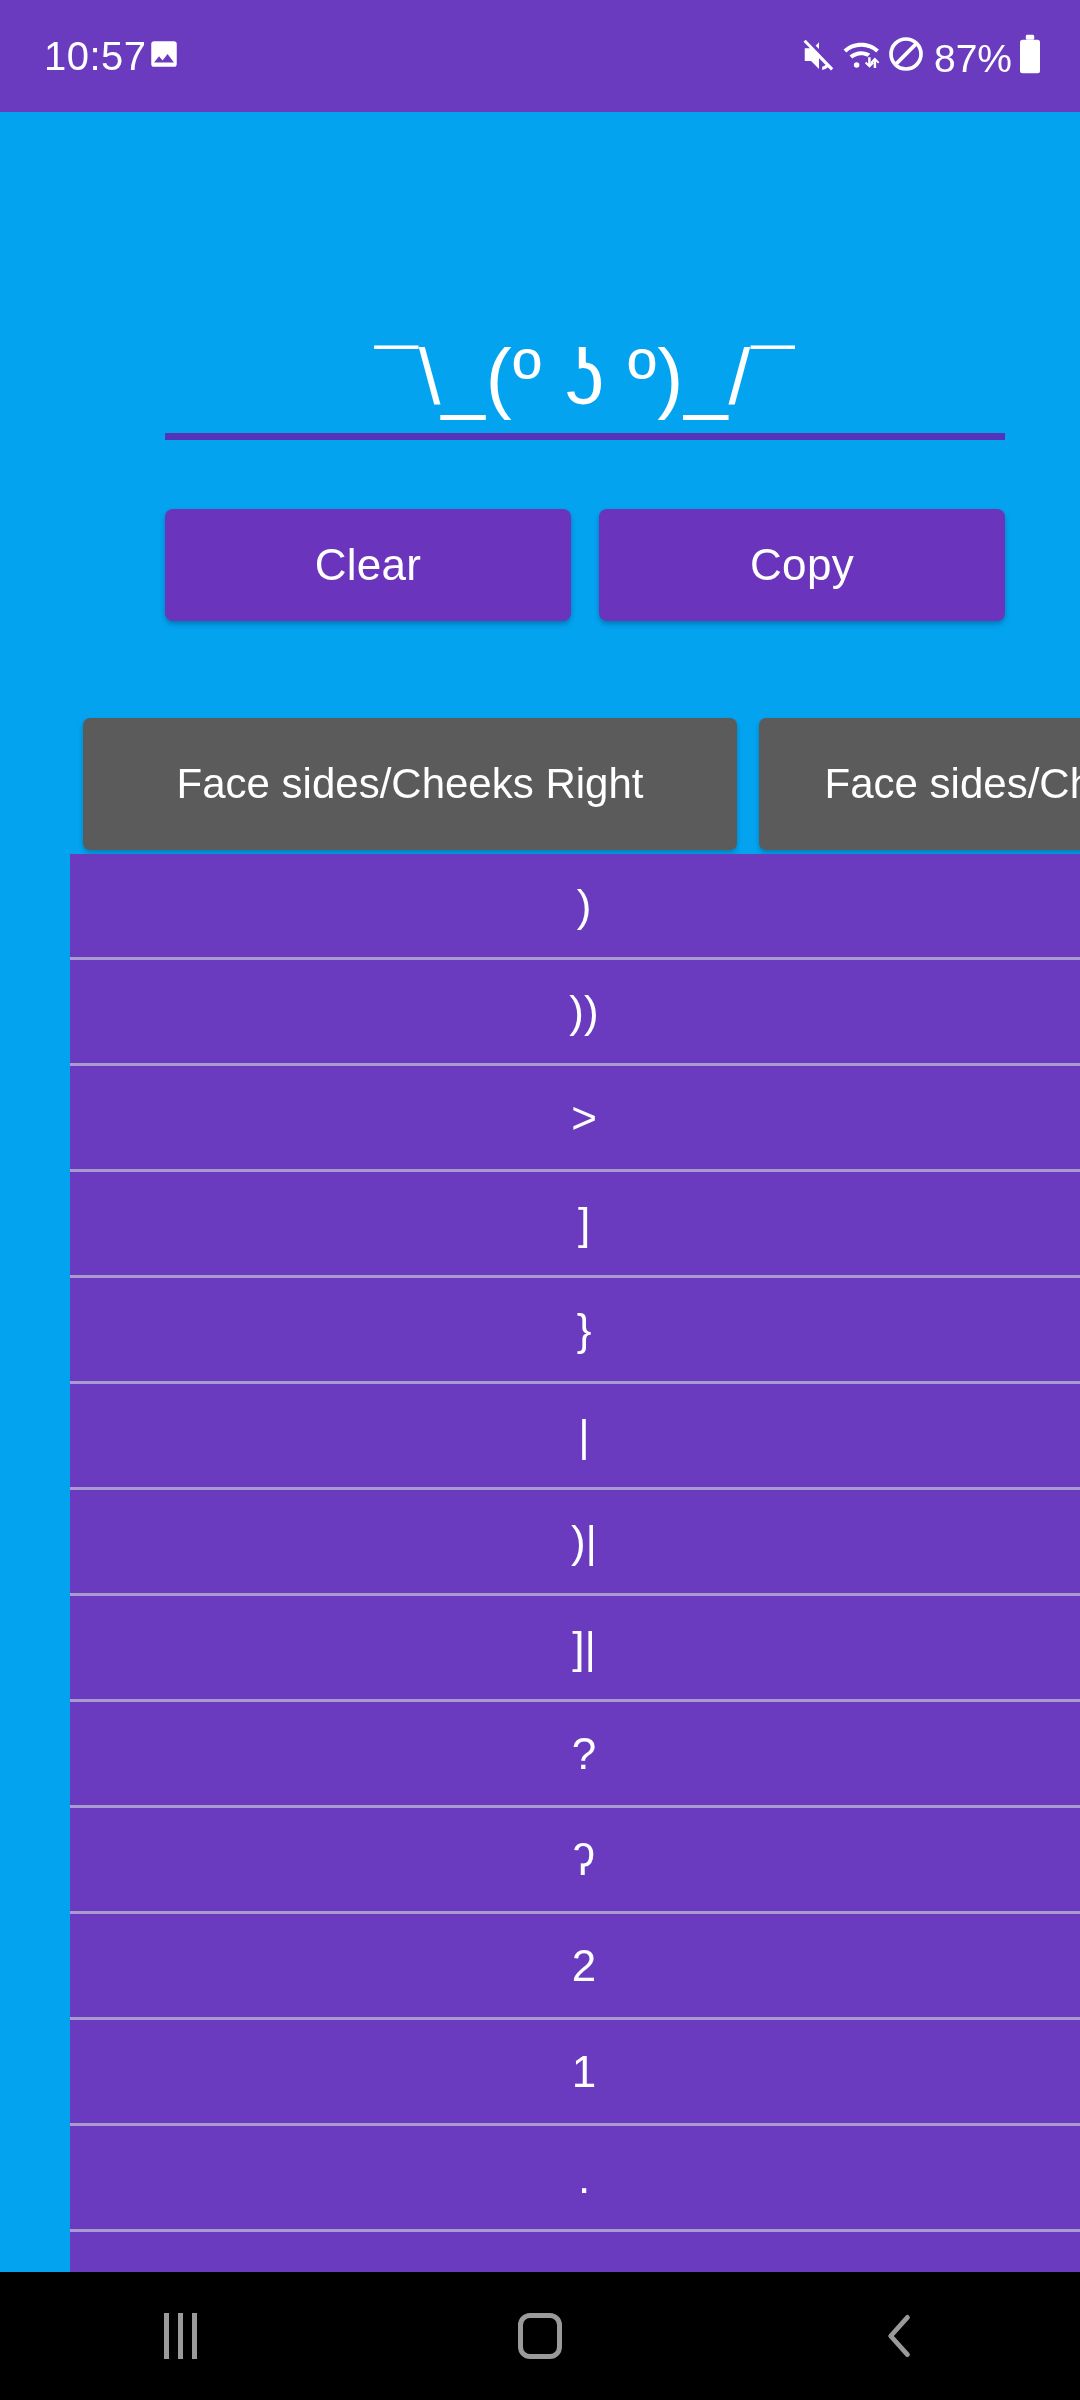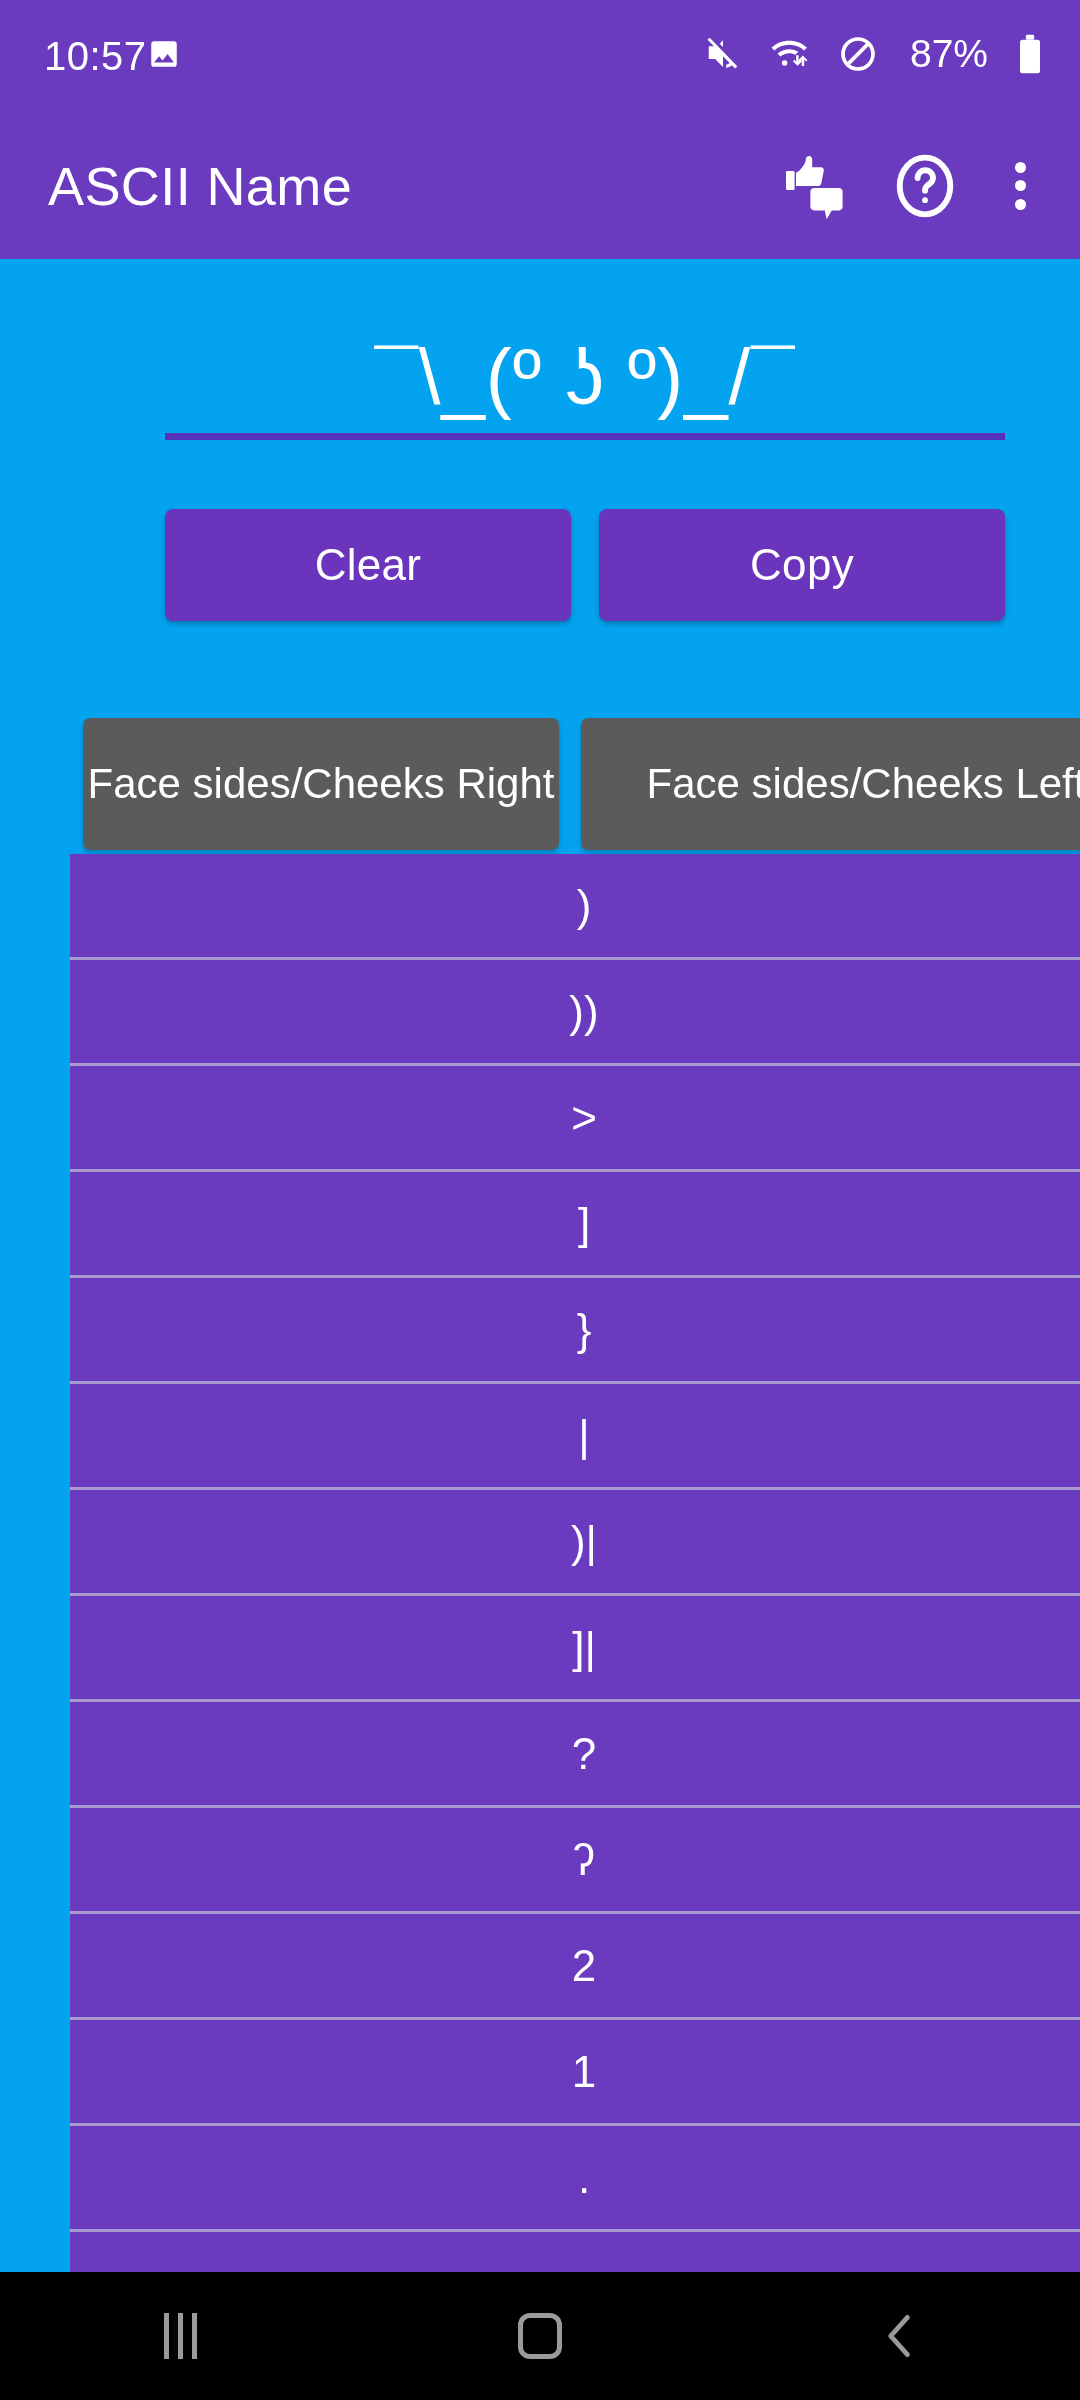--- a/index.html
+++ b/index.html
@@ -41,22 +41,22 @@
     gap: 0;
   }
   .status-time {
     color: #FFFFFF;
     font-size: 40px;
     letter-spacing: 0.5px;
     line-height: 1;
   }
   .status-right {
     display: flex;
-    align-items: flex-start;
-    gap: 28px;
+    align-items: flex-end;
+    gap: 4px;
   }
   .status-pct {
     color: #FFFFFF;
     font-size: 39px;
     line-height: 1;
     margin-left: 4px;
   }
   .sicon { display: block; }
 
   
@@ -180,21 +180,21 @@
     justify-content: center;
     color: #FFFFFF;
     font-size: 42px;
     white-space: nowrap;
     padding: 0 24px;
     box-sizing: border-box;
     box-shadow: 0 3px 5px rgba(0,0,0,0.22);
     flex: 0 0 auto;
     cursor: pointer;
   }
-  .tab.t1 { width: 476px; }
+  .tab.t1 { width: 654px; }
   .tab.t2 { width: 570px; }
 
   
   .list {
     position: absolute;
     top: 595px; left: 25px;
     width: 1028px;
     height: 1546px;
     background: #6A3ABF;
     overflow: hidden;
@@ -300,44 +300,20 @@
       <div class="status-pct">87%</div>
       <span class="sicon">
         <svg width="28" height="40" viewBox="0 0 14 24" fill="#FFFFFF">
           <rect x="4.5" y="0.5" width="5" height="3" rx="0.8"></rect>
           <rect x="1" y="3.5" width="12" height="20" rx="1.5"></rect>
         </svg>
       </span>
     </div>
   </div>
 
-  <div class="appbar">
-    <div class="app-title">ASCII Name</div>
-    <div class="appbar-actions">
-      <div class="act">
-        <svg width="76" height="76" viewBox="0 0 38 38" fill="#FFFFFF">
-          <path d="M9 12.5c1.2-.6 2.3-1.8 3.3-3.1 1-1.4 1.6-2.5 1.6-3.8 0-.9.7-1.6 1.6-1.6.9 0 1.6.7 1.6 1.6v4h4.3c1 0 1.7.8 1.5 1.8l-1.3 6.5c-.1.6-.7 1.1-1.4 1.1H9V12.5z"></path>
-          <rect x="4" y="11.5" width="4.3" height="9.5" rx="0.6"></rect>
-          <path d="M18 20h12.5c1 0 1.8.8 1.8 1.8v7.6c0 1-.8 1.8-1.8 1.8h-3.6l-2.6 4.4-0.9-4.4H18c-1 0-1.8-.8-1.8-1.8v-7.6c0-1 .8-1.8 1.8-1.8z"></path>
-        </svg>
-      </div>
-      <div class="act">
-        <svg width="74" height="74" viewBox="0 0 24 24" fill="none" stroke="#FFFFFF" stroke-width="1.9">
-          <ellipse cx="12" cy="12" rx="8.2" ry="9.2"></ellipse>
-          <path d="M9.6 9.4c0-1.4 1.1-2.5 2.5-2.5s2.5 1.1 2.5 2.5c0 1.5-1.2 1.9-1.9 2.5-.5.4-.7.9-.7 1.6" stroke-linecap="round"></path>
-          <circle cx="12" cy="16.6" r="0.95" fill="#FFFFFF" stroke="none"></circle>
-        </svg>
-      </div>
-      <div class="act dots">
-        <i></i>
-        <i></i>
-        <i></i>
-      </div>
-    </div>
-  </div>
 
   <div class="content">
 
     <div class="ascii-wrap">
       <div class="ascii-text">¯\_(º ʖ º)_/¯</div>
       <div class="ascii-underline"></div>
     </div>
 
     <div class="btn-row">
       <button class="mbtn">Clear</button>

